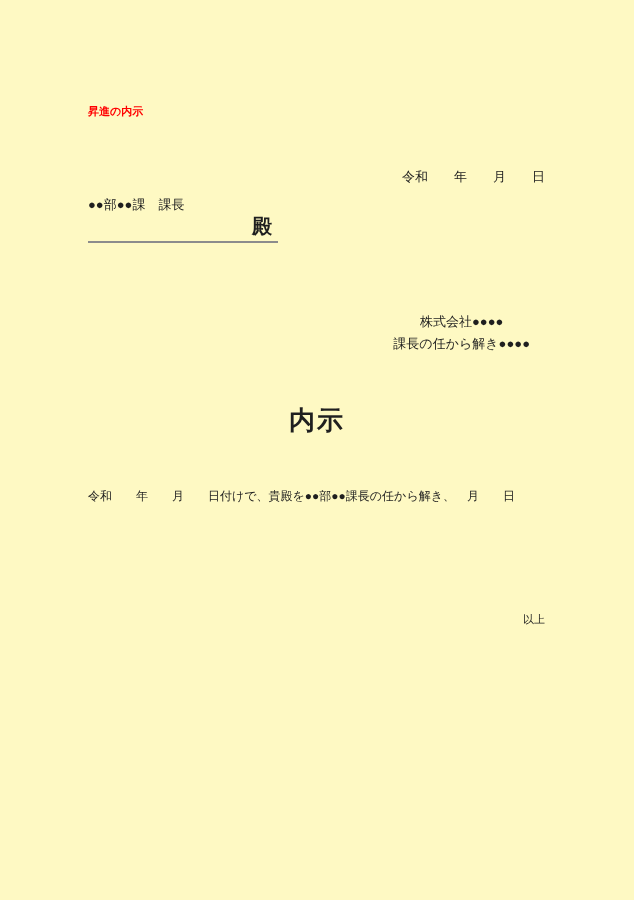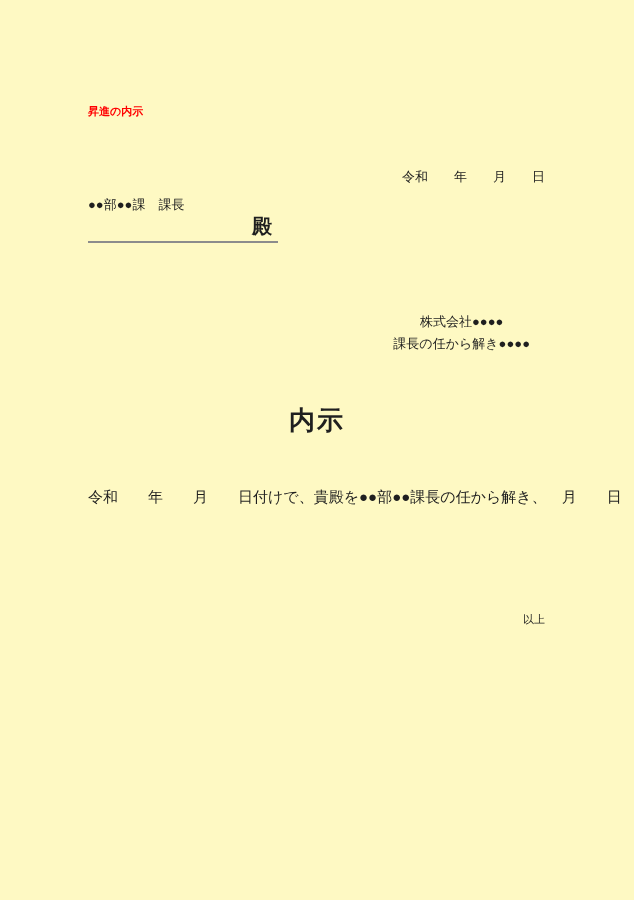--- a/index.html
+++ b/index.html
@@ -58,21 +58,21 @@
     width: 634px;
     text-align: center;
     font-size: 26px;
     font-weight: bold;
     margin: 0;
     letter-spacing: 2px;
     white-space: nowrap;
   }
   .body-par {
     left: 88px;
-    font-size: 15px;
+    font-size: 12px;
     line-height: 21px;
   }
   .p1 { top: 486px; }
   .p2 { top: 543px; }
   .closing {
     right: 89px; top: 612px;
     font-size: 11px;
   }
 </style>
 </head>

